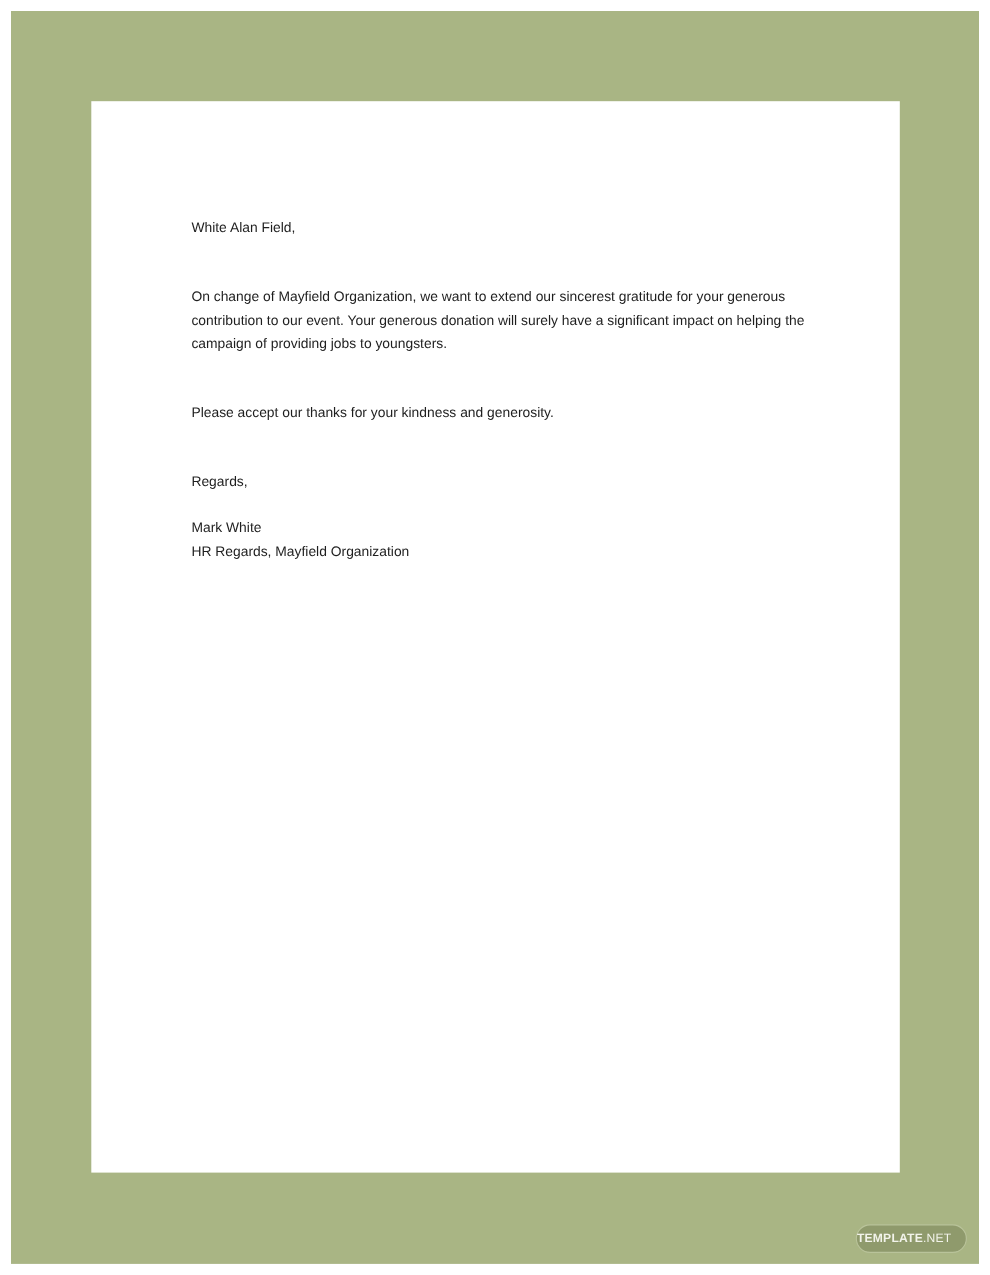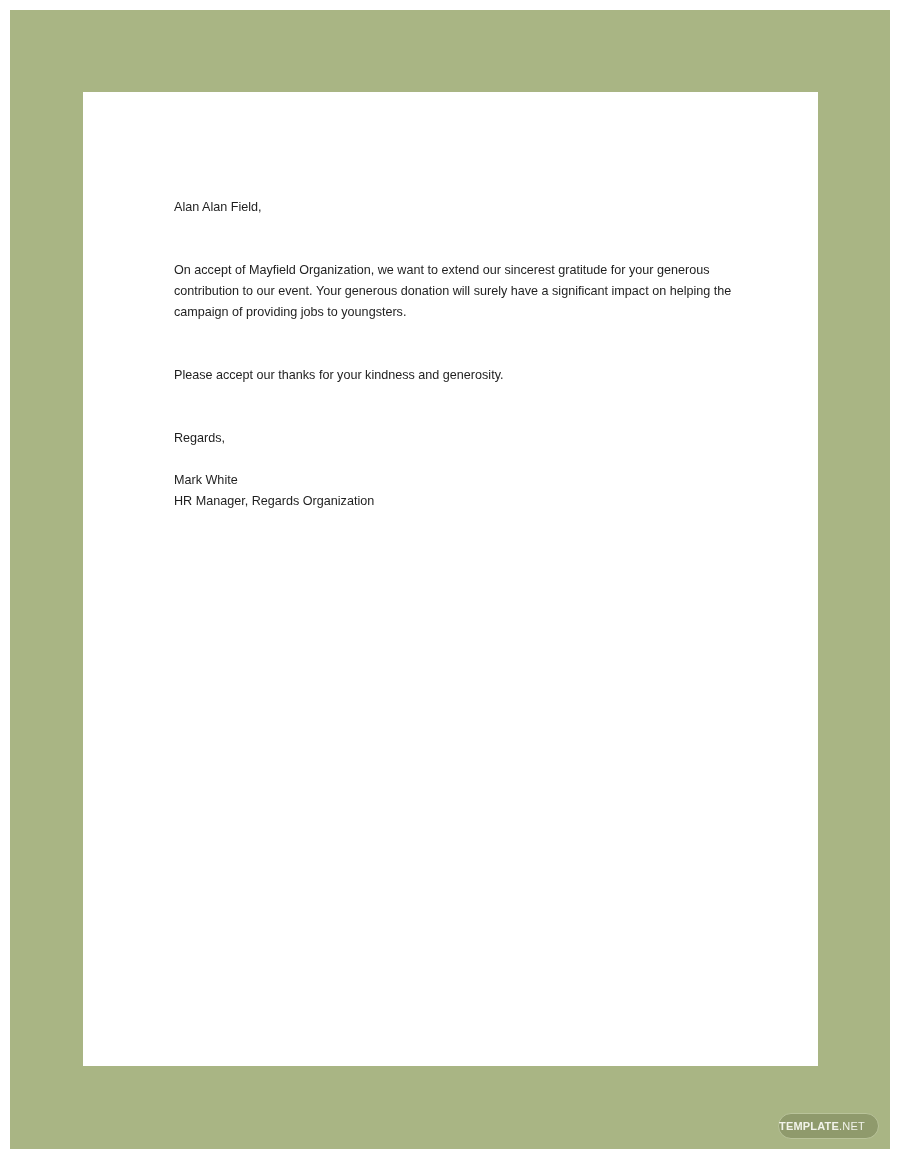--- a/index.html
+++ b/index.html
@@ -33,31 +33,31 @@
   }
   .badge .strong { font-weight: bold; }
 </style>
 </head>
 <body>
 
 <div class="frame"></div>
 
 <div class="page">
   <div class="letter">
-    <p><span>Alan </span><span class="b">Alan Field,</span></p>
+    <p><span>White </span><span class="b">Alan Field,</span></p>
     <div class="gap1"></div>
     <div class="gap1"></div>
-    <p><span>On accept of </span><span class="b">Mayfield Organization</span><span>, we want to extend our sincerest gratitude for your generous contribution to our event. Your generous donation will surely have a significant impact on helping the campaign of providing jobs to youngsters.</span></p>
+    <p><span>On change of </span><span class="b">Mayfield Organization</span><span>, we want to extend our sincerest gratitude for your generous contribution to our event. Your generous donation will surely have a significant impact on helping the campaign of providing jobs to youngsters.</span></p>
     <div class="gap1"></div>
     <div class="gap1"></div>
     <p>Please accept our thanks for your kindness and generosity.</p>
     <div class="gap2"></div>
     <p>Regards,</p>
     <div class="gap1"></div>
     <p class="b">Mark White</p>
-    <p class="b">HR Manager, Regards Organization</p>
+    <p class="b">HR Regards, Mayfield Organization</p>
   </div>
 </div>
 
 <div class="badge">
   <span class="strong">TEMPLATE</span>
     <span>.NET</span>
 </div>
 
 </body></html>

